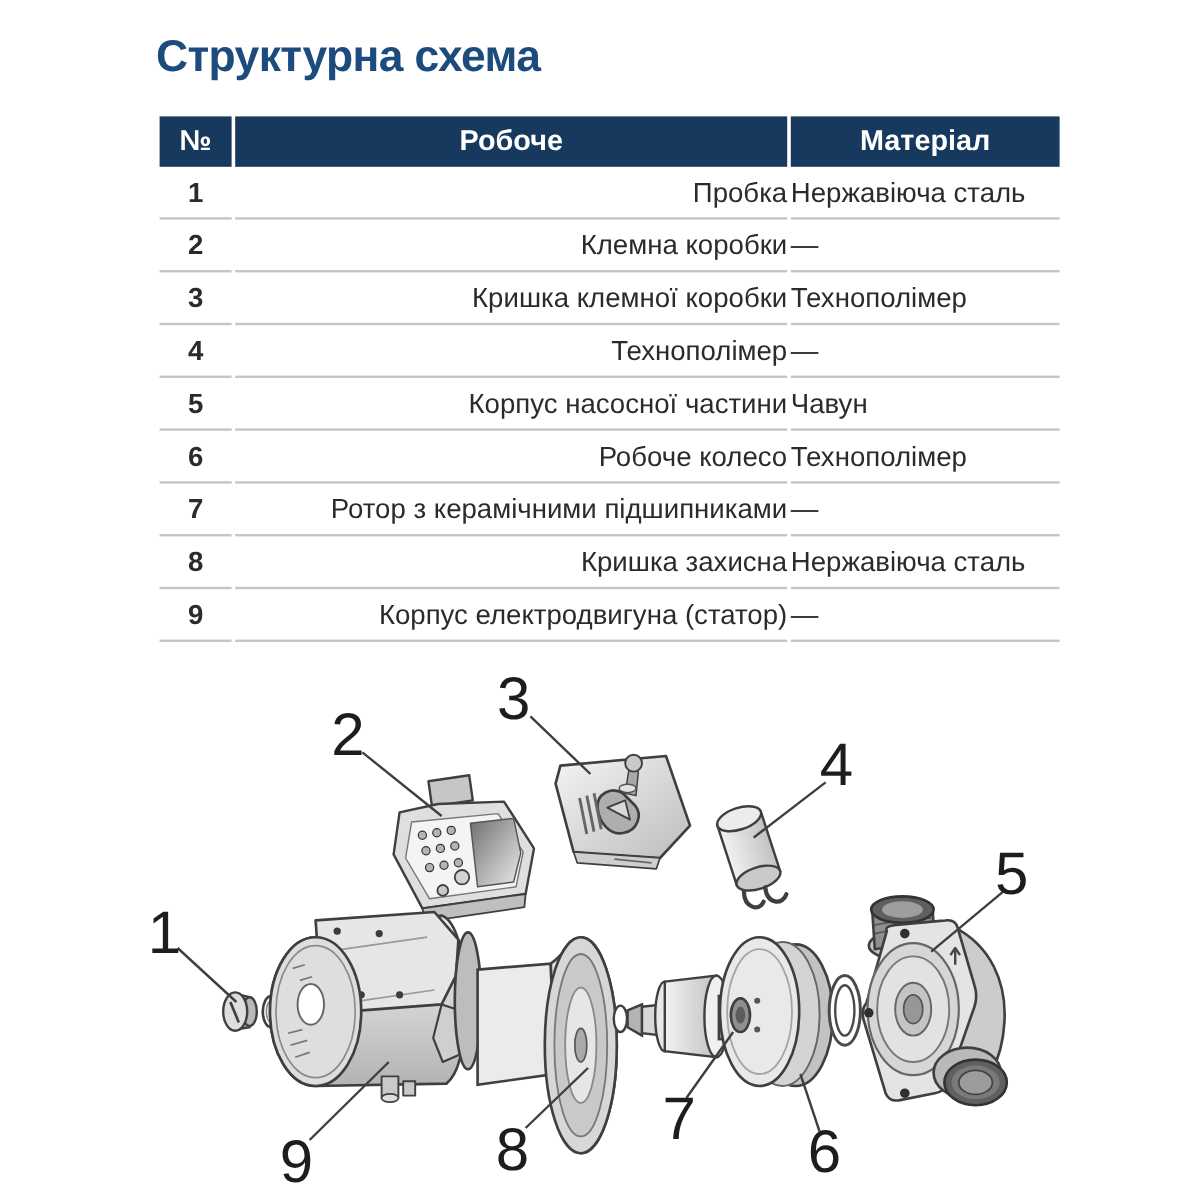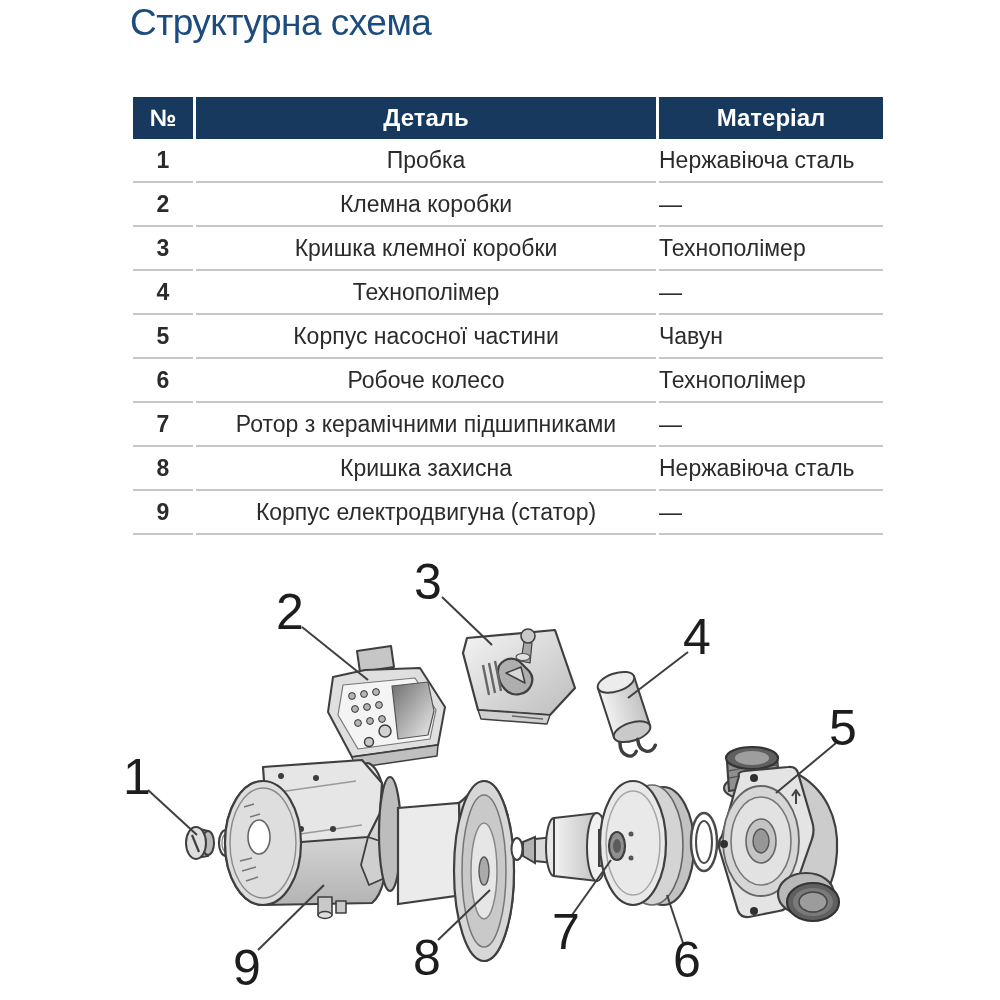--- a/index.html
+++ b/index.html
@@ -1,54 +1,54 @@
 <!DOCTYPE html>
 <html><head>
 <meta charset="utf-8">
 <style>
   html,body{margin:0;padding:0;}
   body{
     width:1000px;height:1000px;position:relative;background:#ffffff;
     font-family:"Liberation Sans",sans-serif;overflow:hidden;
   }
   .page-title{
-    position:absolute;left:130px;top:2px;margin:0;
-    font-size:37px;font-weight:normal;color:#1c4b7e;letter-spacing:-0.5px;
+    position:absolute;left:130px;top:26px;margin:0;
+    font-size:37px;font-weight:bold;color:#1c4b7e;letter-spacing:-0.5px;
   }
   table.parts{
     position:absolute;left:130px;top:97px;width:756px;
     border-collapse:separate;border-spacing:3px 0;
   }
   table.parts th{
     background:#16395d;color:#ffffff;font-size:24px;font-weight:bold;
     height:42px;text-align:center;padding:0;
   }
   table.parts td{
     height:42px;font-size:23px;color:#2b2b2b;
     border-bottom:2px solid #c6c6c6;padding:0;
   }
   td.c-num{text-align:center;font-weight:bold;width:60px;}
-  td.c-part{text-align:center;padding-left:12px;}
+  td.c-part{text-align:right;padding-left:12px;}
   td.c-mat{width:224px;}
   th.h-num{width:60px;}
   th.h-mat{width:224px;}
   svg.diagram{position:absolute;left:0;top:545px;}
   .ln{stroke:#3f3f3f;stroke-width:2;fill:none;}
   .callout{font-size:50px;fill:#1d1d1d;}
 </style>
 </head>
 <body>
 
 <h1 class="page-title">Структурна схема</h1>
 
 <table class="parts">
   <thead>
     <tr>
       <th class="h-num">№</th>
-      <th>Деталь</th>
+      <th>Робоче</th>
       <th class="h-mat">Матеріал</th>
     </tr>
   </thead>
   <tbody>
     <tr>
       <td class="c-num">1</td>
       <td class="c-part">Пробка</td>
       <td class="c-mat">Нержавіюча сталь</td>
     </tr>
     <tr>

